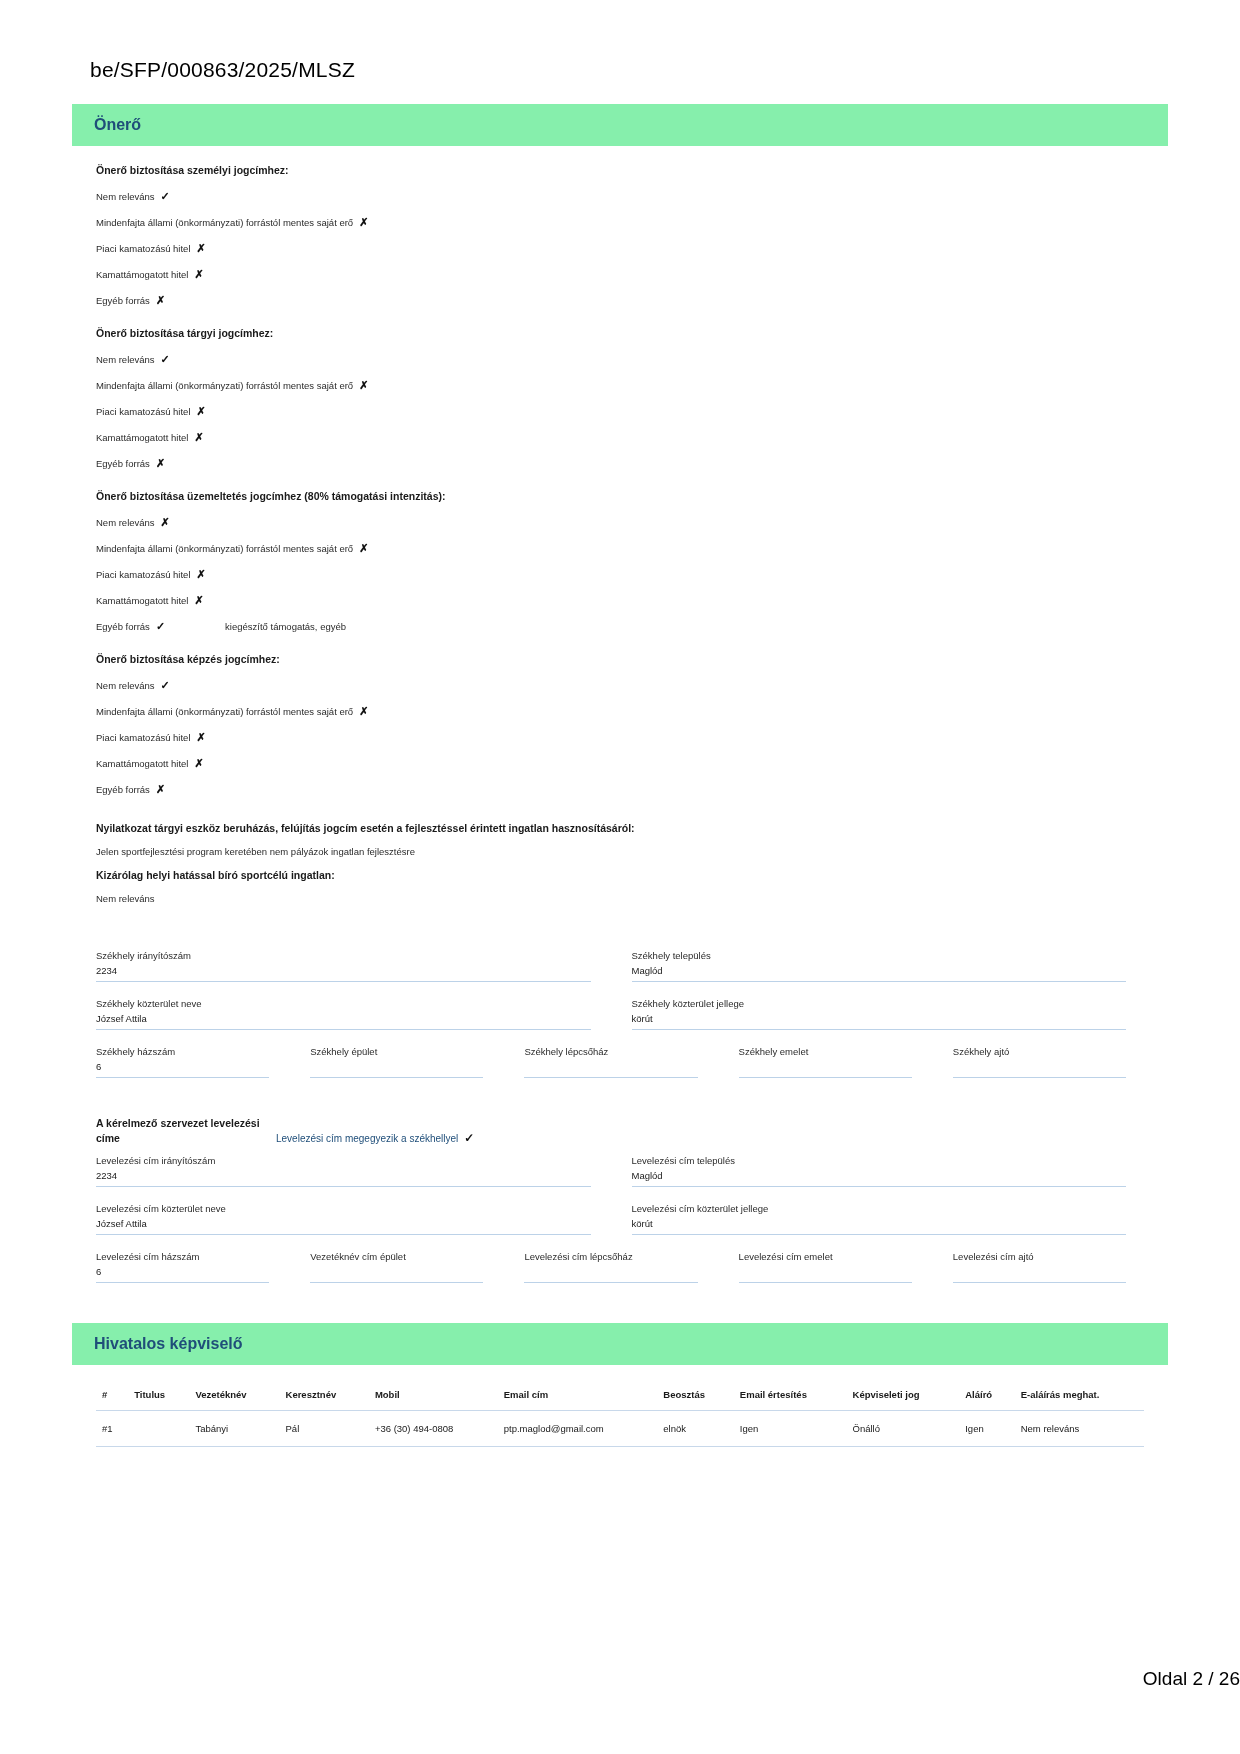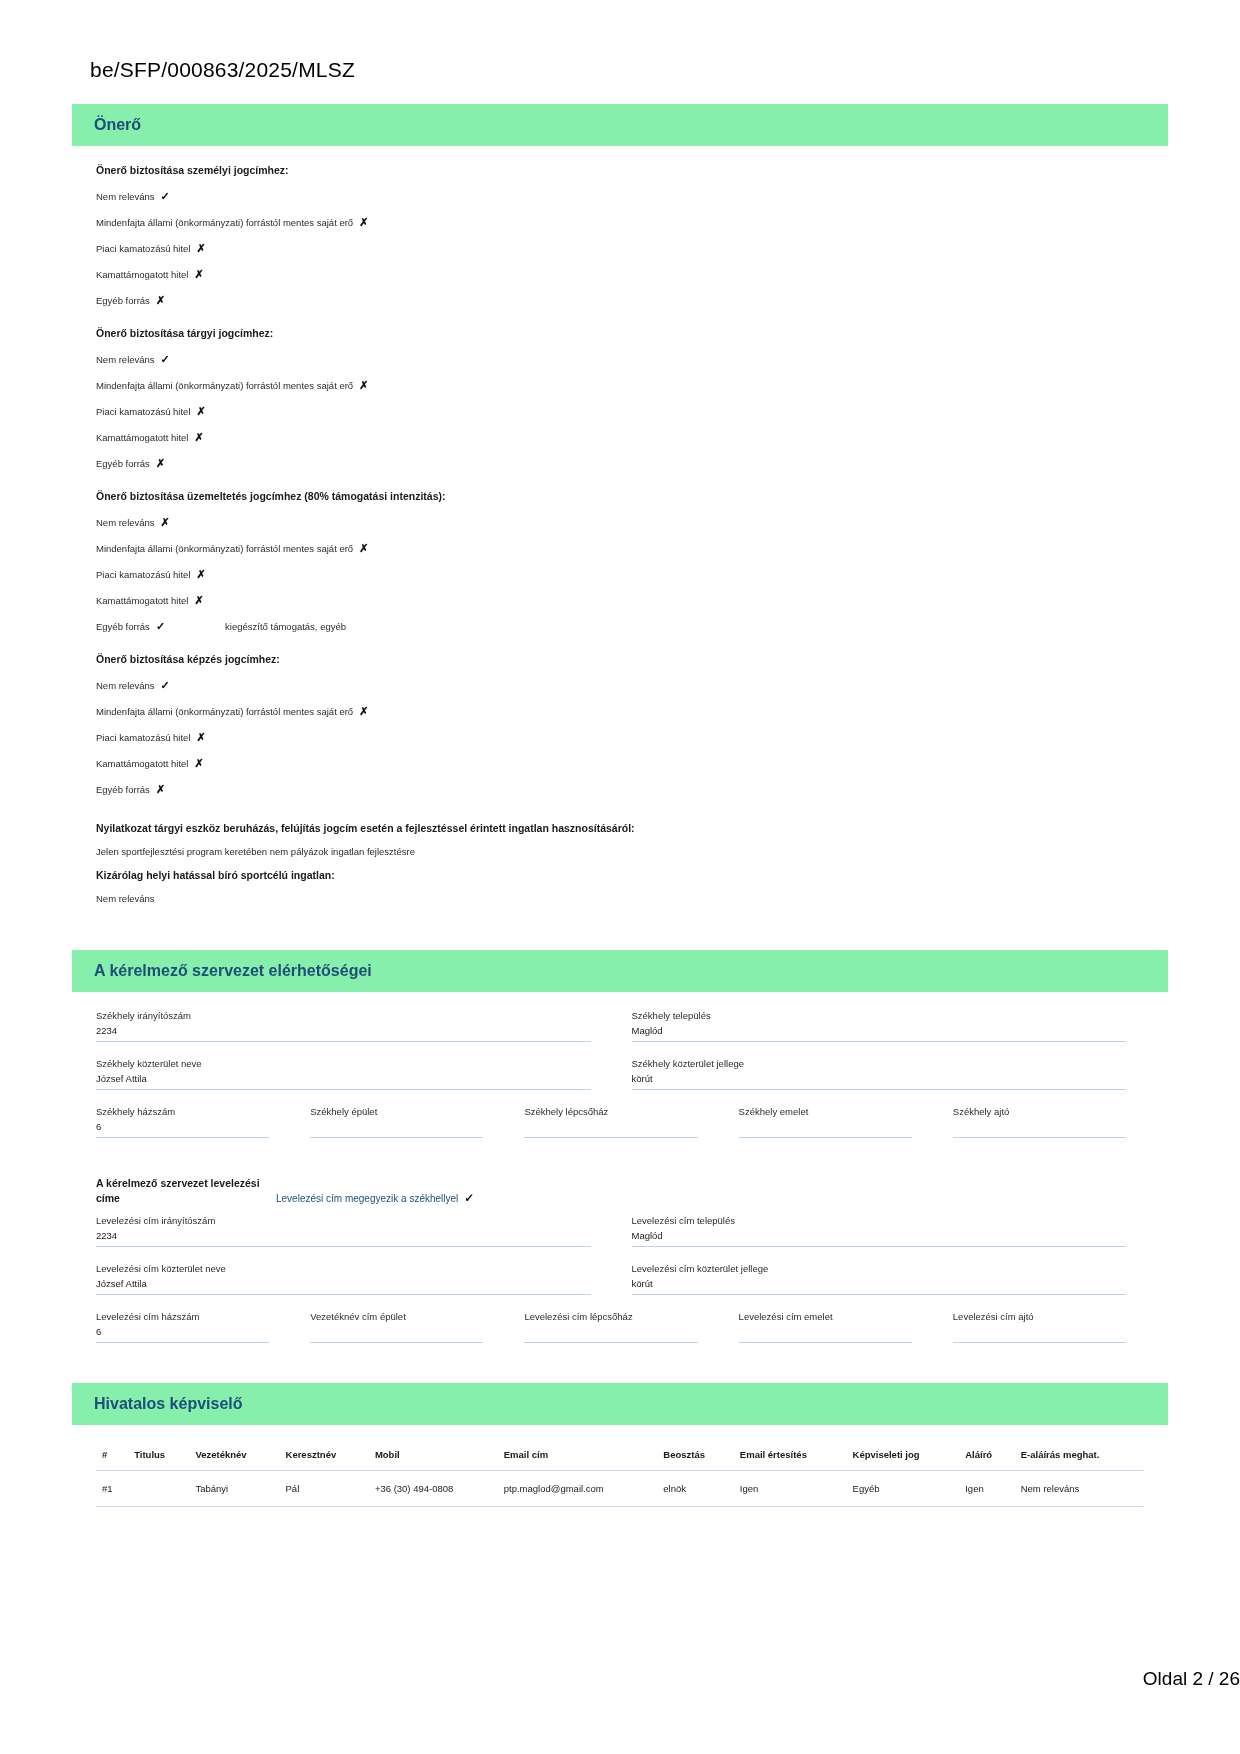--- a/index.html
+++ b/index.html
@@ -266,21 +266,20 @@
     </div>
 
     <div class="statement-title">Nyilatkozat tárgyi eszköz beruházás, felújítás jogcím esetén a fejlesztéssel érintett ingatlan hasznosításáról:</div>
     <div class="statement-text">Jelen sportfejlesztési program keretében nem pályázok ingatlan fejlesztésre</div>
     <div class="statement-sub">Kizárólag helyi hatással bíró sportcélú ingatlan:</div>
     <div class="statement-text">Nem releváns</div>
   </div>
 
   <div class="spacer-lg"></div>
 
-  <div class="section-header">A kérelmező szervezet elérhetőségei</div>
   <div class="section-body">
 
 
     <div class="row">
       <div class="field w-half">
         <div class="flabel">Székhely irányítószám</div>
         <div class="fvalue">2234</div>
       </div>
       <div class="field w-half">
         <div class="flabel">Székhely település</div>
@@ -398,21 +397,21 @@
       <tbody>
         <tr>
           <td>#1</td>
           <td></td>
           <td>Tabányi</td>
           <td>Pál</td>
           <td>+36 (30) 494-0808</td>
           <td>ptp.maglod@gmail.com</td>
           <td>elnök</td>
           <td>Igen</td>
-          <td>Egyéb</td>
+          <td>Önálló</td>
           <td>Igen</td>
           <td>Nem releváns</td>
         </tr>
       </tbody>
     </table>
   </div>
 
   <div class="footer">Oldal 2 / 26</div>
 </div>
 

